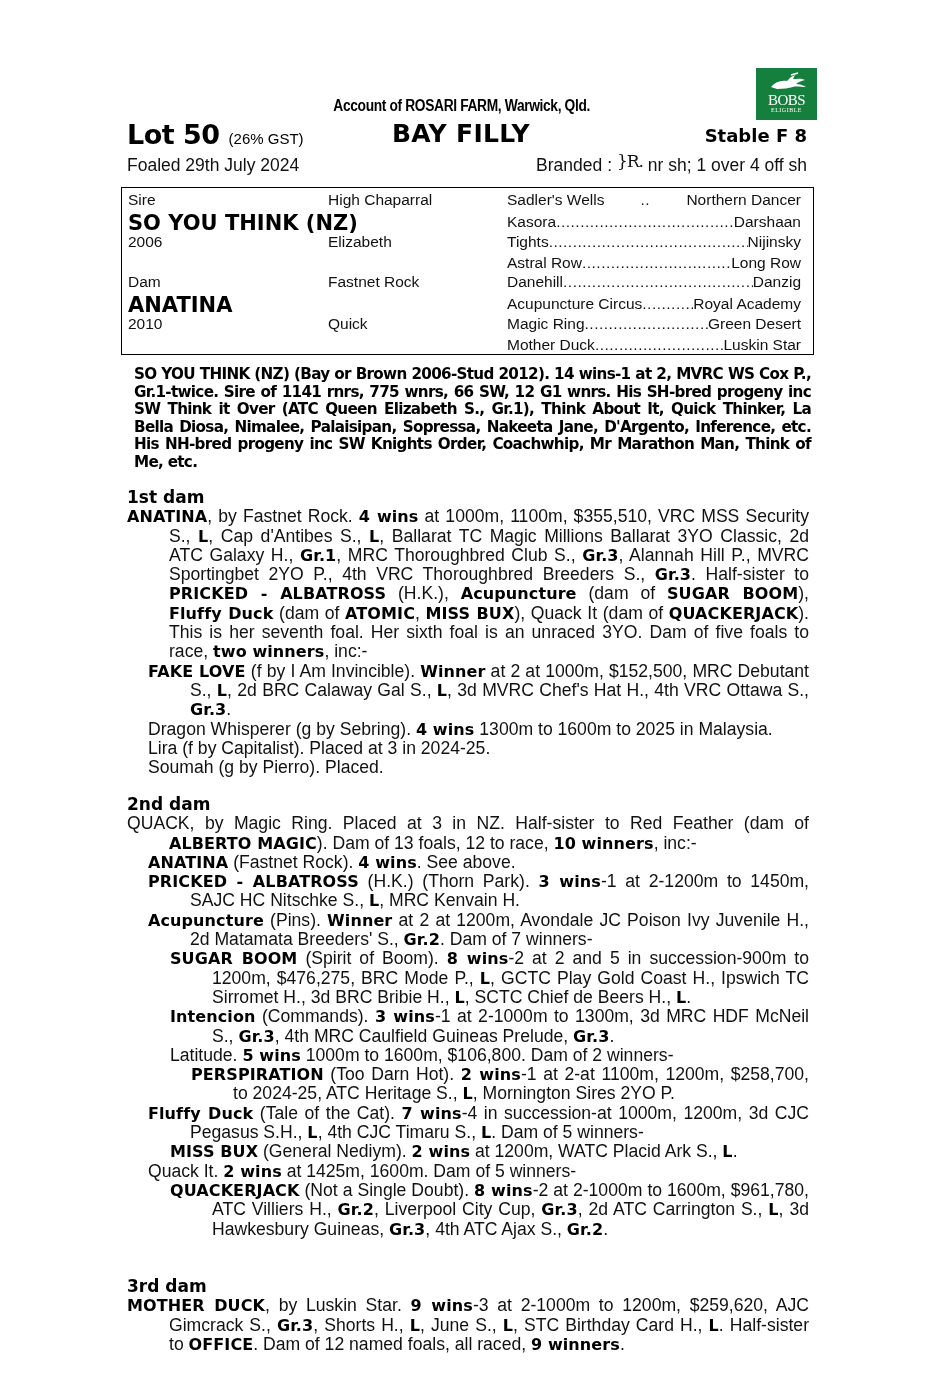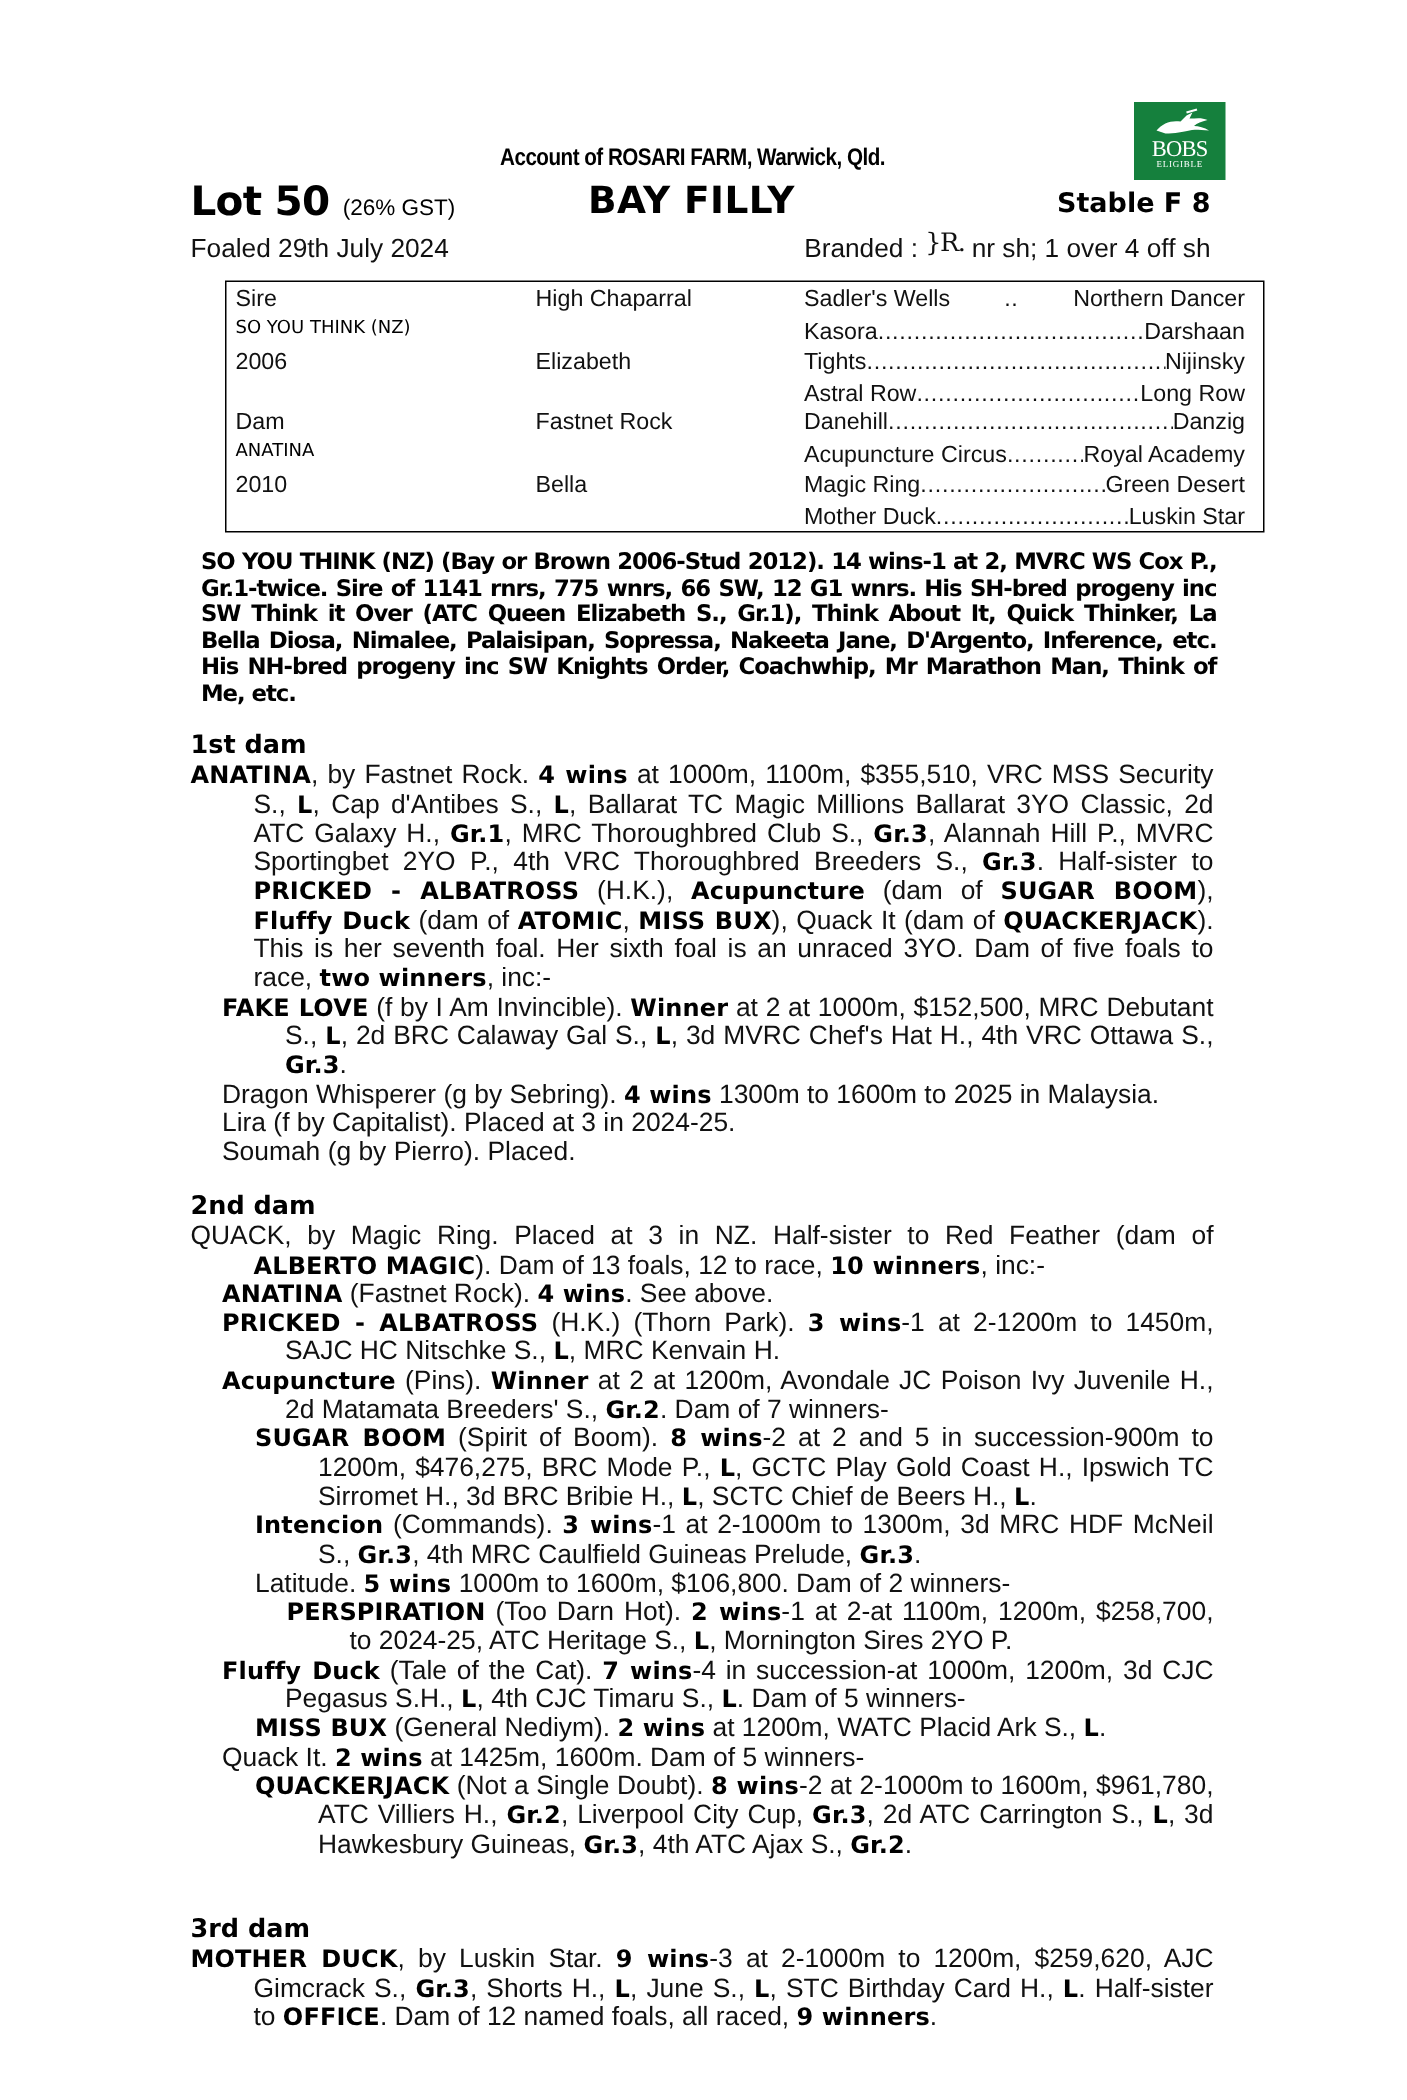--- a/index.html
+++ b/index.html
@@ -18,23 +18,23 @@
   .lot { position: absolute; left: 0; top: 0; font-weight: 900; font-size: 27px; font-family: "DejaVu Sans", sans-serif; letter-spacing: -0.5px; }
   .lot .gst { font-weight: normal; font-size: 15px; font-family: "Liberation Sans", sans-serif; letter-spacing: 0; }
   .filly { position: absolute; left: 265px; top: 0; font-weight: 900; font-size: 25px; font-family: "DejaVu Sans", sans-serif; letter-spacing: 0.3px; }
   .stable { position: absolute; right: 0; top: 6px; font-weight: 900; font-size: 18px; font-family: "DejaVu Sans", sans-serif; }
 
   .foaled-row { position: absolute; left: 0; top: 155px; width: 680px; font-size: 17.5px; color: #111; }
   .foaled { position: absolute; left: 0; top: 0; }
   .branded { position: absolute; right: 0; top: 0; }
   .brand-mark { display: inline-block; font-family: "DejaVu Serif", serif; font-size: 17px; position: relative; top: -4px; letter-spacing: -1px; }
 
-  .pedigree { position: absolute; left: -6px; top: 187px; width: 693px; height: 168px; border: 1.5px solid #000; box-sizing: border-box; margin-left: 29px; }
+  .pedigree { position: absolute; left: -6px; top: 187px; width: 693px; height: 168px; border: 1.5px solid #000; box-sizing: border-box; }
   .ped-cell { position: absolute; font-size: 15.5px; color: #111; white-space: nowrap; }
-  .ped-name { font-weight: 400; font-size: 12px; font-family: "DejaVu Sans", sans-serif; color: #000; }
+  .ped-name { font-weight: 700; font-size: 21px; font-family: "DejaVu Sans", sans-serif; color: #000; }
   .gg { position: absolute; left: 385px; width: 294px; font-size: 15.5px; color: #111; display: flex; white-space: nowrap; }
   .gg .dots { flex: 1; overflow: hidden; white-space: nowrap; }
   .gg .dots::after { content: "................................................................................................"; letter-spacing: 0.5px; }
 
   .sire-blurb { position: absolute; left: 7px; top: 366px; width: 677px; font-family: "DejaVu Sans", sans-serif; font-weight: 900; font-size: 15.2px; line-height: 17.5px; text-align: justify; letter-spacing: -0.7px; }
 
   .section { position: absolute; left: 0; width: 682px; font-size: 17.6px; line-height: 19.3px; color: #111; }
   .section h3 { margin: 0; font-family: "DejaVu Sans", sans-serif; font-weight: 900; font-size: 17px; line-height: 19.3px; color: #000; }
   .para { text-align: justify; text-align-last: left; }
   .b { font-family: "DejaVu Sans", sans-serif; font-weight: 900; color: #000; font-size: 16px; letter-spacing: 0.1px; }
@@ -78,21 +78,21 @@
     <div class="ped-cell" style="left:6px;top:3px;">Sire</div>
     <div class="ped-cell ped-name" style="left:6px;top:23px;">SO YOU THINK (NZ)</div>
     <div class="ped-cell" style="left:6px;top:45px;">2006</div>
     <div class="ped-cell" style="left:206px;top:3px;">High Chaparral</div>
     <div class="ped-cell" style="left:206px;top:45px;">Elizabeth</div>
 
     <div class="ped-cell" style="left:6px;top:85px;">Dam</div>
     <div class="ped-cell ped-name" style="left:6px;top:105px;">ANATINA</div>
     <div class="ped-cell" style="left:6px;top:127px;">2010</div>
     <div class="ped-cell" style="left:206px;top:85px;">Fastnet Rock</div>
-    <div class="ped-cell" style="left:206px;top:127px;">Bella</div>
+    <div class="ped-cell" style="left:206px;top:127px;">Quick</div>
 
     <div class="gg" style="top:3px;gap:36px;">
         <span>Sadler's Wells</span>
         <span class="dots"></span>
         <span>Northern Dancer</span>
       </div>
     <div class="gg" style="top:25px;">
         <span>Kasora</span>
         <span class="dots"></span>
         <span>Darshaan</span>

